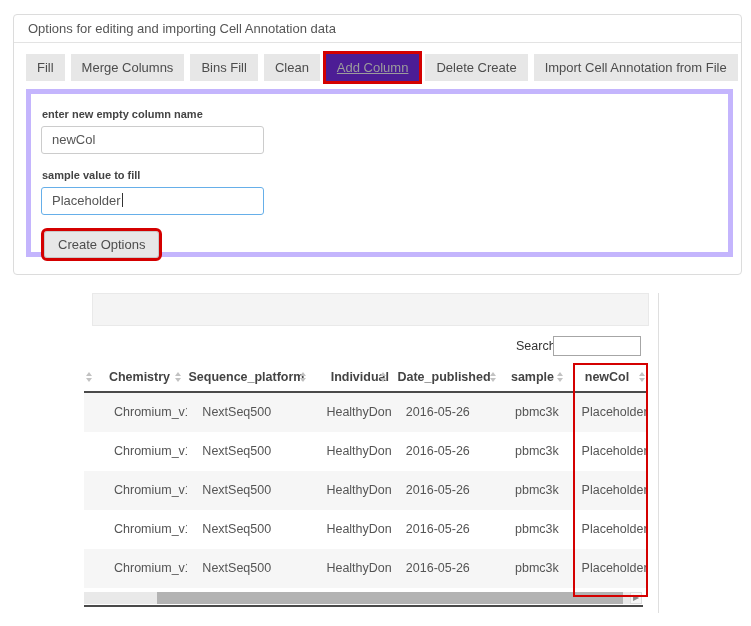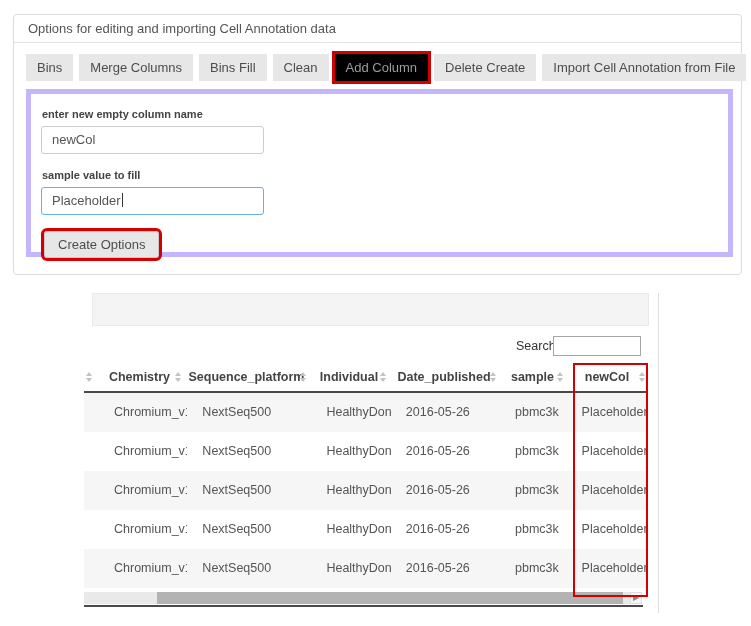--- a/index.html
+++ b/index.html
@@ -7,21 +7,21 @@
 
   
   .opts-panel{position:absolute;left:13px;top:14px;width:727px;height:259px;
     border:1px solid #dcdcdc;border-radius:4px;background:#fff;}
   .opts-heading{height:27px;line-height:27px;padding:0 14px;font-size:13px;color:#555;
     border-bottom:1px solid #e3e3e3;}
   .opts-body{padding:11px 8px 12px 12px;}
   .tabs-row{margin:0 0 8px 0;white-space:nowrap;}
   .tab{display:inline-block;background:#e7e7e7;color:#4d4d4d;font-size:13px;
     padding:6px 11px;margin-right:6px;cursor:default;line-height:15px;}
-  .tab.active{background:#000000;color:#9c9c9c;outline:3px solid #d40000;position:relative;z-index:2;}
+  .tab.active{background:#4c1d95;color:#9c9c9c;outline:3px solid #d40000;position:relative;z-index:2;text-decoration:underline;}
   .tab-pane{border:5px solid #c4b5fd;height:168px;box-sizing:border-box;
     padding:14px 12px 12px 10px;background:#fff;}
   .ctl-label{font-size:11px;font-weight:bold;color:#444;margin:0 0 6px 1px;}
   .field{width:223px;height:28px;border:1px solid #ccc;border-radius:3px;font-size:13px;
     color:#555;line-height:26px;padding:0 10px;background:#fff;box-sizing:border-box;
     margin-bottom:15px;white-space:nowrap;overflow:hidden;}
   .field.focused{border-color:#66afe9;margin-bottom:12px;}
   .caret{display:inline-block;width:1px;height:14px;background:#333;vertical-align:-2px;margin-left:1px;}
   .btn{display:inline-block;background:#e7e7e7;border:1px solid #c8c8c8;border-radius:3px;
     padding:5px 13px;font-size:13px;color:#4d4d4d;margin:4px 0 0 3px;
@@ -57,21 +57,21 @@
     border:2px solid #d40000;box-sizing:border-box;pointer-events:none;}
 </style>
 </head>
 <body>
 
 <div class="stage">
 
   <div class="opts-panel">
     <div class="opts-heading">Options for editing and importing Cell Annotation data</div>
     <div class="opts-body">
-      <div class="tabs-row"><span class="tab">Bins</span><span class="tab">Merge Columns</span><span class="tab">Bins Fill</span><span class="tab">Clean</span><span class="tab active">Add Column</span><span class="tab">Delete Create</span><span class="tab">Import Cell Annotation from File</span></div>
+      <div class="tabs-row"><span class="tab">Fill</span><span class="tab">Merge Columns</span><span class="tab">Bins Fill</span><span class="tab">Clean</span><span class="tab active">Add Column</span><span class="tab">Delete Create</span><span class="tab">Import Cell Annotation from File</span></div>
       <div class="tab-pane">
         <div class="ctl-label">enter new empty column name</div>
         <div class="field">
           <span>newCol</span>
         </div>
         <div class="ctl-label">sample value to fill</div>
         <div class="field focused">
           <span>Placeholder</span><span class="caret"></span>
         </div>
         <div>
@@ -92,21 +92,21 @@
               <div class="tri-down"></div>
             </span></div>
           <div class="dt-th" style="width: 89px;"><span>Chemistry</span><span class="sorter">
               <div class="tri-up"></div>
               <div class="tri-down"></div>
             </span></div>
           <div class="dt-th" style="width: 125px;"><span>Sequence_platform</span><span class="sorter">
               <div class="tri-up"></div>
               <div class="tri-down"></div>
             </span></div>
-          <div class="dt-th" style="width: 80px;"><span>Individual</span><span class="sorter">
+          <div class="dt-th" style="width: 80px; text-align: right;"><span>Individual</span><span class="sorter">
               <div class="tri-up"></div>
               <div class="tri-down"></div>
             </span></div>
           <div class="dt-th" style="width: 110px;"><span>Date_published</span><span class="sorter">
               <div class="tri-up"></div>
               <div class="tri-down"></div>
             </span></div>
           <div class="dt-th" style="width: 67px;"><span>sample</span><span class="sorter">
               <div class="tri-up"></div>
               <div class="tri-down"></div>

